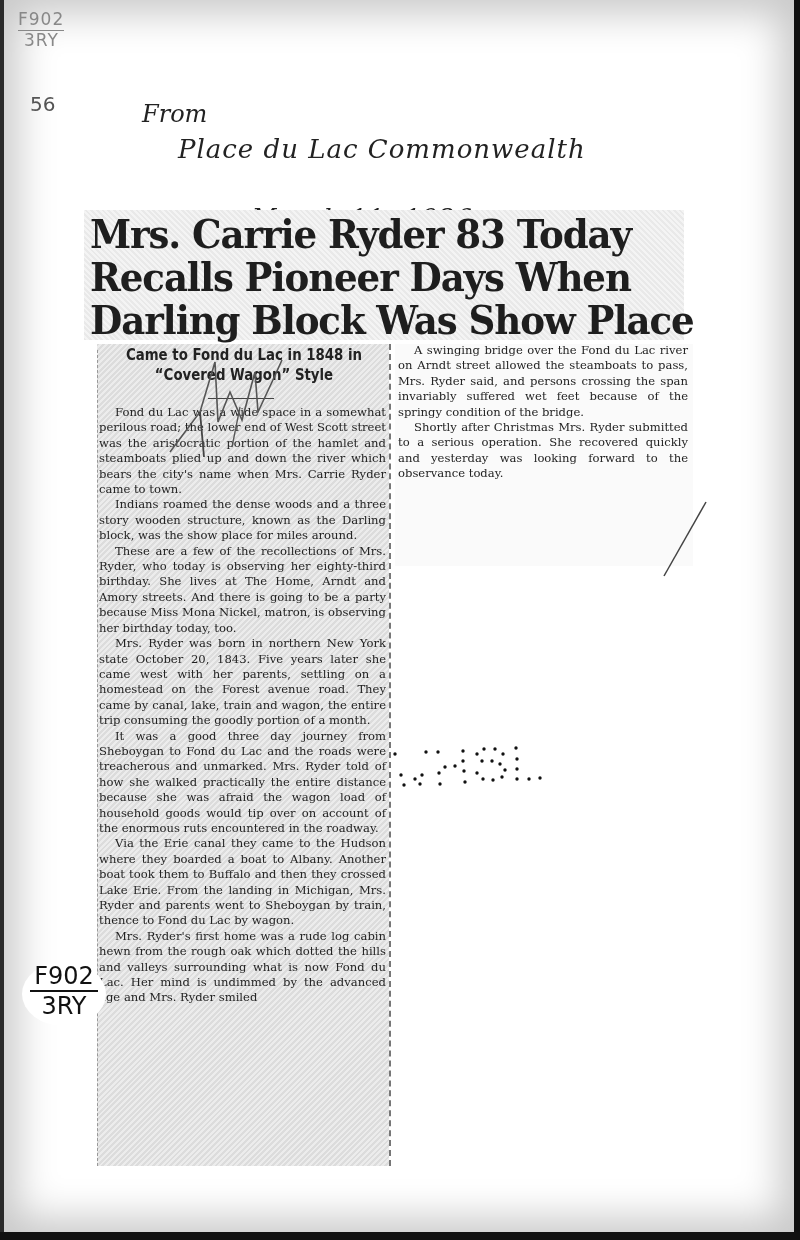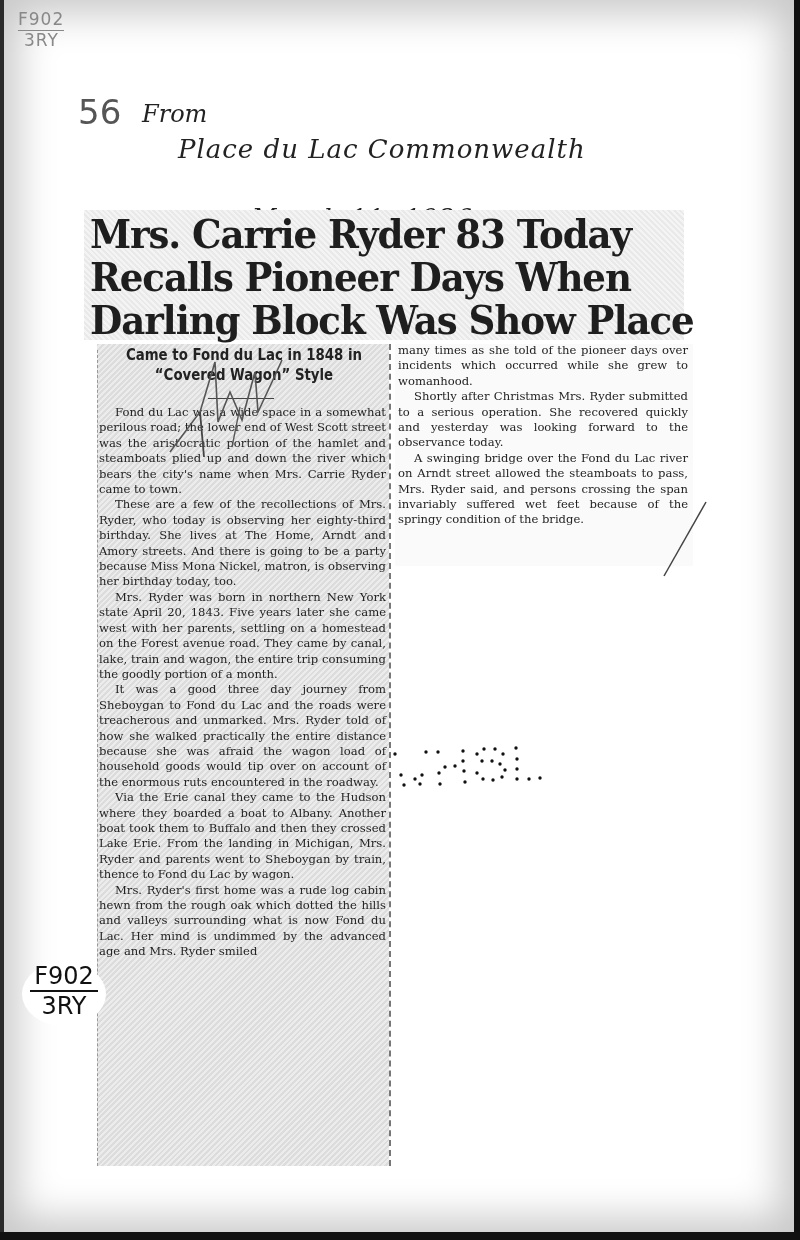--- a/index.html
+++ b/index.html
@@ -17,21 +17,21 @@
   .left-edge { position:absolute; left:0; top:0; width:4px; height:1240px; background:#2a2a2a; }
   .bottom-edge { position:absolute; left:0; top:1232px; width:800px; height:8px; background:#111; }
 
   .hand {
     position: absolute; color: #222;
     font-family: "DejaVu Serif", serif; font-style: italic;
     white-space: nowrap;
   }
   .catalog-top { position:absolute; left:18px; top:10px; color:#888; font-family:"DejaVu Sans", sans-serif; font-size:17px; line-height:19px; letter-spacing:1px; }
   .catalog-top .num { border-bottom:1px solid #888; display:inline-block; padding-bottom:1px; }
-  .page-no { position:absolute; left:30px; top:92px; color:#555; font-family:"DejaVu Sans", sans-serif; font-size:34px;margin-left:48px; }
+  .page-no { position:absolute; left:30px; top:92px; color:#555; font-family:"DejaVu Sans", sans-serif; font-size:20px; }
   .h-from { left:142px; top:100px; font-size:24px; }
   .h-paper { left:178px; top:134px; font-size:26px; letter-spacing:1px; }
   .h-date { left:252px; top:166px; font-size:24px; letter-spacing:2px;margin-top:38px; }
 
   .clip {
     position:absolute; left:84px; top:210px; width:600px; height:130px;
     background: repeating-linear-gradient(45deg, #e9e9e9 0 2px, #f4f4f4 2px 4px);
   }
   .headline {
     position:absolute; left:90px; top:212px; width:590px;
@@ -113,31 +113,31 @@
 <div class="col-rule-right"></div>
 
 <div class="subhead">
   <div>Came to Fond du Lac in 1848 in</div>
   <div>“Covered Wagon” Style</div>
 </div>
 <div class="sub-divider"></div>
 
 <div class="body-col left-col">
   <p>Fond du Lac was a wide space in a somewhat perilous road; the lower end of West Scott street was the aristocratic portion of the hamlet and steamboats plied up and down the river which bears the city's name when Mrs. Carrie Ryder came to town.</p>
+  <p>Indians roamed the dense woods and a three story wooden structure, known as the Darling block, was the show place for miles around.</p>
   <p>These are a few of the recollections of Mrs. Ryder, who today is observing her eighty-third birthday. She lives at The Home, Arndt and Amory streets. And there is going to be a party because Miss Mona Nickel, matron, is observing her birthday today, too.</p>
-  <p>Mrs. Ryder was born in northern New York state April 20, 1843. Five years later she came west with her parents, settling on a homestead on the Forest avenue road. They came by canal, lake, train and wagon, the entire trip consuming the goodly portion of a month.</p>
+  <p>Mrs. Ryder was born in northern New York state October 20, 1843. Five years later she came west with her parents, settling on a homestead on the Forest avenue road. They came by canal, lake, train and wagon, the entire trip consuming the goodly portion of a month.</p>
   <p>It was a good three day journey from Sheboygan to Fond du Lac and the roads were treacherous and unmarked. Mrs. Ryder told of how she walked practically the entire distance because she was afraid the wagon load of household goods would tip over on account of the enormous ruts encountered in the roadway.</p>
   <p>Via the Erie canal they came to the Hudson where they boarded a boat to Albany. Another boat took them to Buffalo and then they crossed Lake Erie. From the landing in Michigan, Mrs. Ryder and parents went to Sheboygan by train, thence to Fond du Lac by wagon.</p>
   <p>Mrs. Ryder's first home was a rude log cabin hewn from the rough oak which dotted the hills and valleys surrounding what is now Fond du Lac. Her mind is undimmed by the advanced age and Mrs. Ryder smiled</p>
 </div>
 
 <div class="body-col right-col">
-  <p style="text-indent:0">many times as she told of the pioneer days over incidents which occurred while she grew to womanhood.</p>
+  <p>A swinging bridge over the Fond du Lac river on Arndt street allowed the steamboats to pass, Mrs. Ryder said, and persons crossing the span invariably suffered wet feet because of the springy condition of the bridge.</p>
   <p>Shortly after Christmas Mrs. Ryder submitted to a serious operation. She recovered quickly and yesterday was looking forward to the observance today.</p>
-  <p>A swinging bridge over the Fond du Lac river on Arndt street allowed the steamboats to pass, Mrs. Ryder said, and persons crossing the span invariably suffered wet feet because of the springy condition of the bridge.</p>
 </div>
 
 <div class="margin-cat">
   <span class="top">F902</span><br>
   <span>3RY</span>
 </div>
 
 <svg class="scribble" viewBox="0 0 130 110">
   <path d="M10 100 L40 60 L55 10 L58 70 L70 40 L82 68 L95 20 L98 60 L112 30 L122 8" fill="none" stroke="#555" stroke-width="1.6"></path>
   <path d="M40 60 L44 105" fill="none" stroke="#444" stroke-width="1.8"></path>

